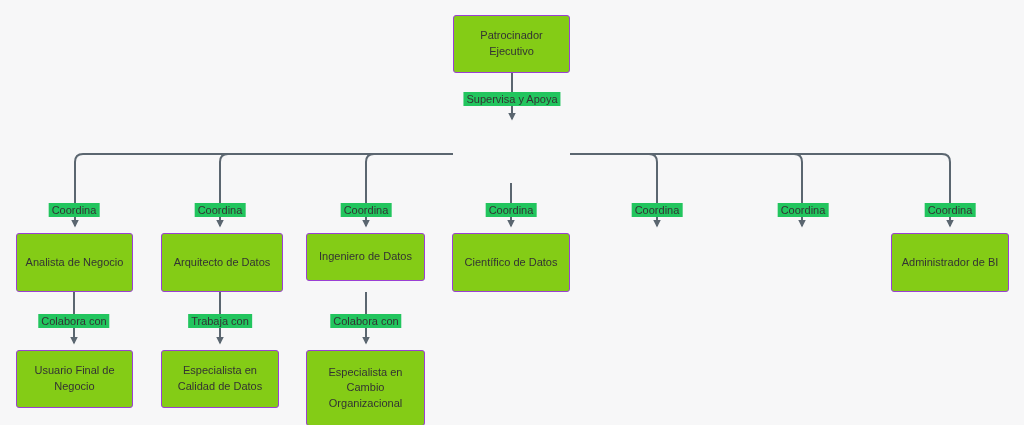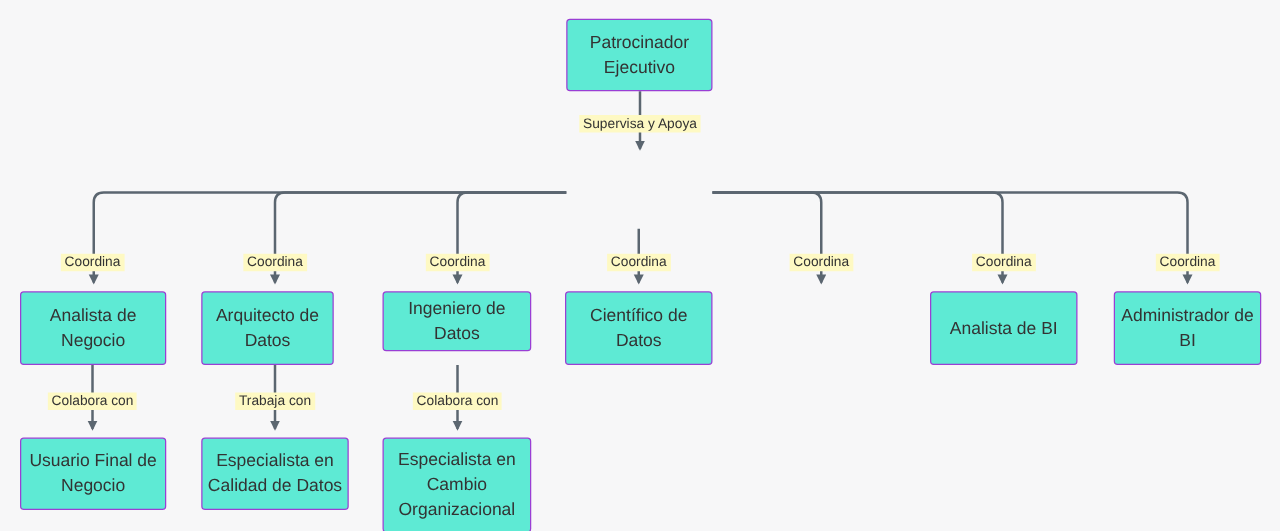--- a/index.html
+++ b/index.html
@@ -16,37 +16,37 @@
     width: 1024px; height: 425px;
   }
   svg.edges {
     position: absolute;
     left: 0; top: 0;
     z-index: 1;
   }
   .node {
     position: absolute;
     z-index: 2;
-    background: #5eead4;
+    background: #84cc16;
     border: 1.6px solid #9a3fd4;
     border-radius: 3px;
     color: #333333;
-    font-size: 14px;
+    font-size: 11px;
     line-height: 1.42;
     display: flex;
     align-items: center;
     justify-content: center;
     text-align: center;
     padding: 2px 3px;
   }
   .edge-label {
     position: absolute;
     z-index: 3;
     transform: translate(-50%, -50%);
-    background: #fef9c3;
+    background: #22c55e;
     color: #333333;
     font-size: 11px;
     padding: 1px 3px;
     white-space: nowrap;
   }
 </style>
 </head>
 <body>
 
 <div class="canvas">
@@ -75,28 +75,27 @@
       <path d="M220 292 L220 343" marker-end="url(#arrow)"></path>
       <path d="M366 292 L366 343" marker-end="url(#arrow)"></path>
     </g>
   </svg>
 
   <div class="node" style="left:453px; top:15px;  width:117px; height:58px;">Patrocinador Ejecutivo</div>
 
 
   <div class="node" style="left:16px;  top:233px; width:117px; height:59px;">Analista de Negocio</div>
 
-  <div class="node" style="left:161px; top:233px; width:106px; height:59px;">Arquitecto de Datos</div>
+  <div class="node" style="left:161px; top:233px; width:122px; height:59px;">Arquitecto de Datos</div>
 
   <div class="node" style="left:306px; top:233px; width:119px; height:48px;">Ingeniero de Datos</div>
 
   <div class="node" style="left:452px; top:233px; width:118px; height:59px;">Científico de Datos</div>
 
 
-  <div class="node" style="left:744px; top:233px; width:118px; height:59px;">Analista de BI</div>
 
   <div class="node" style="left:891px; top:233px; width:118px; height:59px;">Administrador de BI</div>
 
   <div class="node" style="left:16px;  top:350px; width:117px; height:58px;">Usuario Final de Negocio</div>
 
   <div class="node" style="left:161px; top:350px; width:118px; height:58px;">Especialista en Calidad de Datos</div>
 
   <div class="node" style="left:306px; top:350px; width:119px; height:76px;">Especialista en Cambio Organizacional</div>
 
   <span class="edge-label" style="left:512px; top:99px;">Supervisa y Apoya</span>

